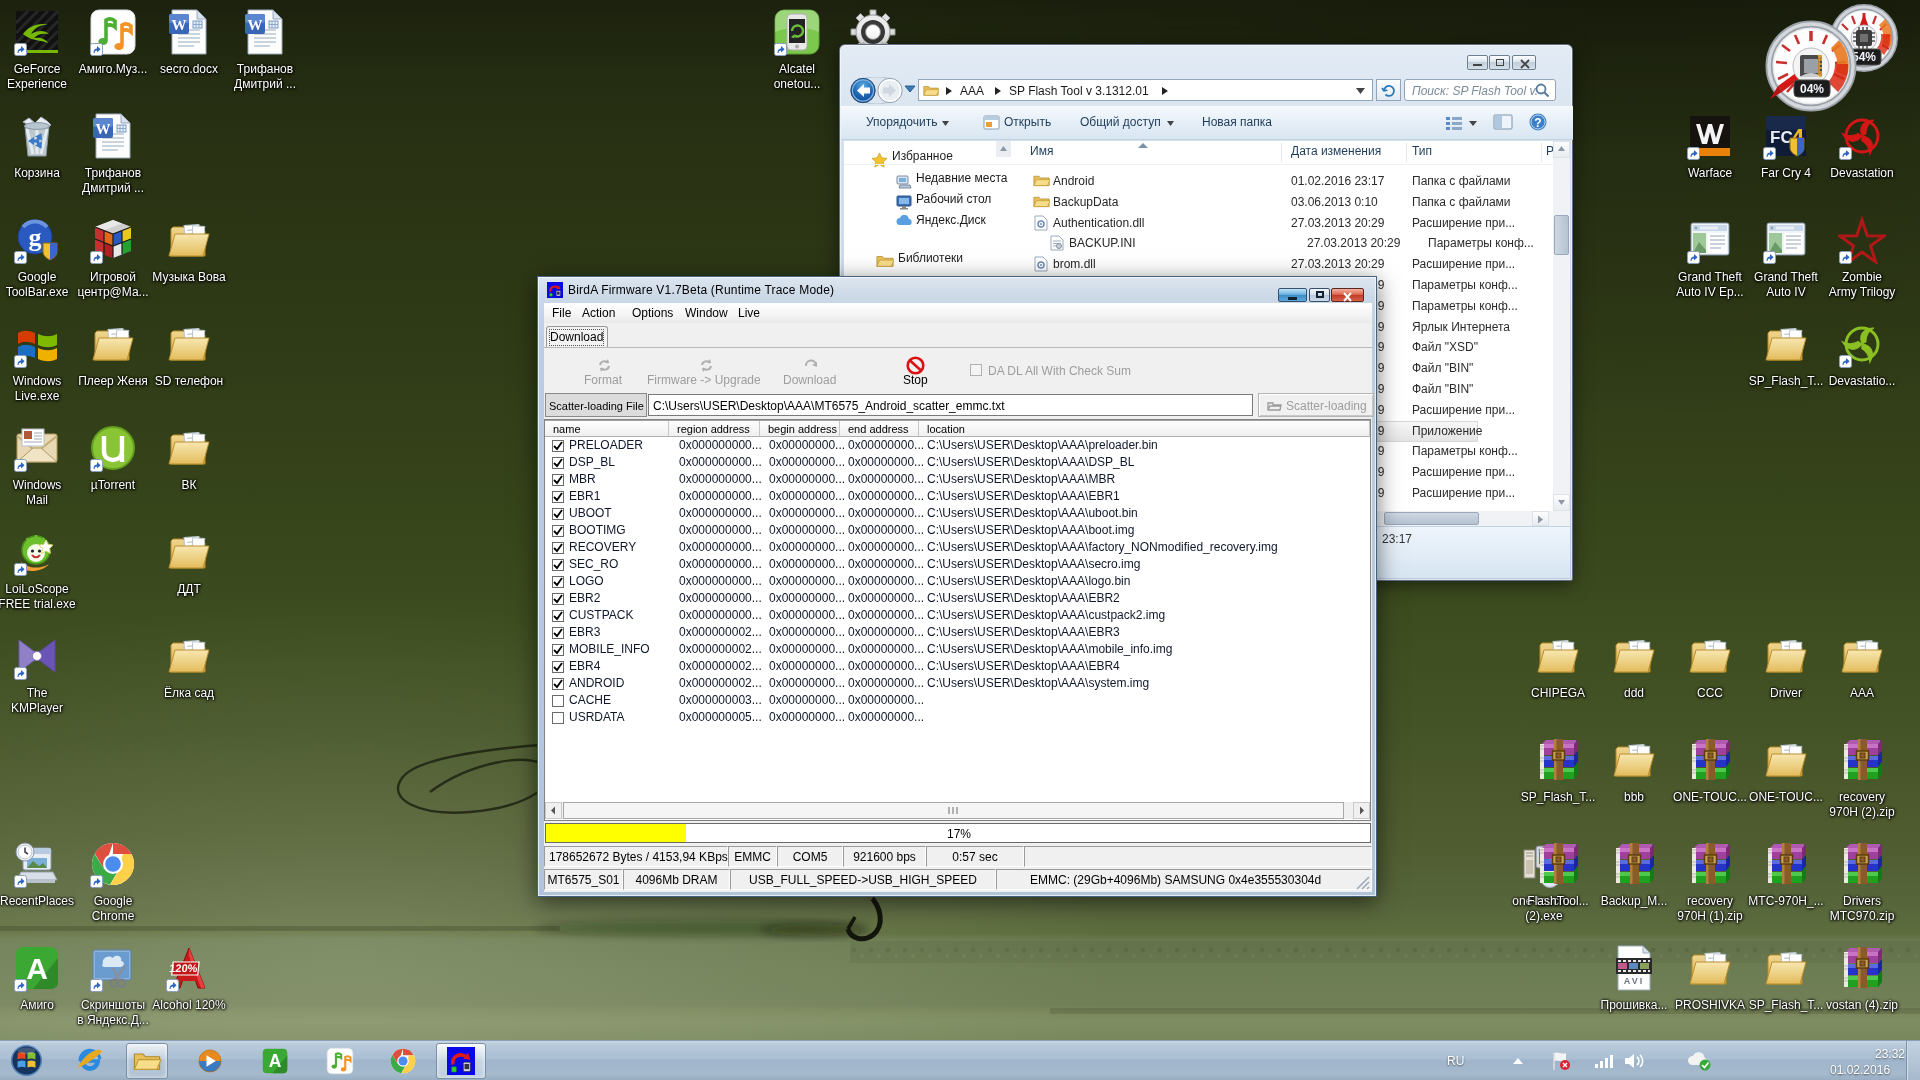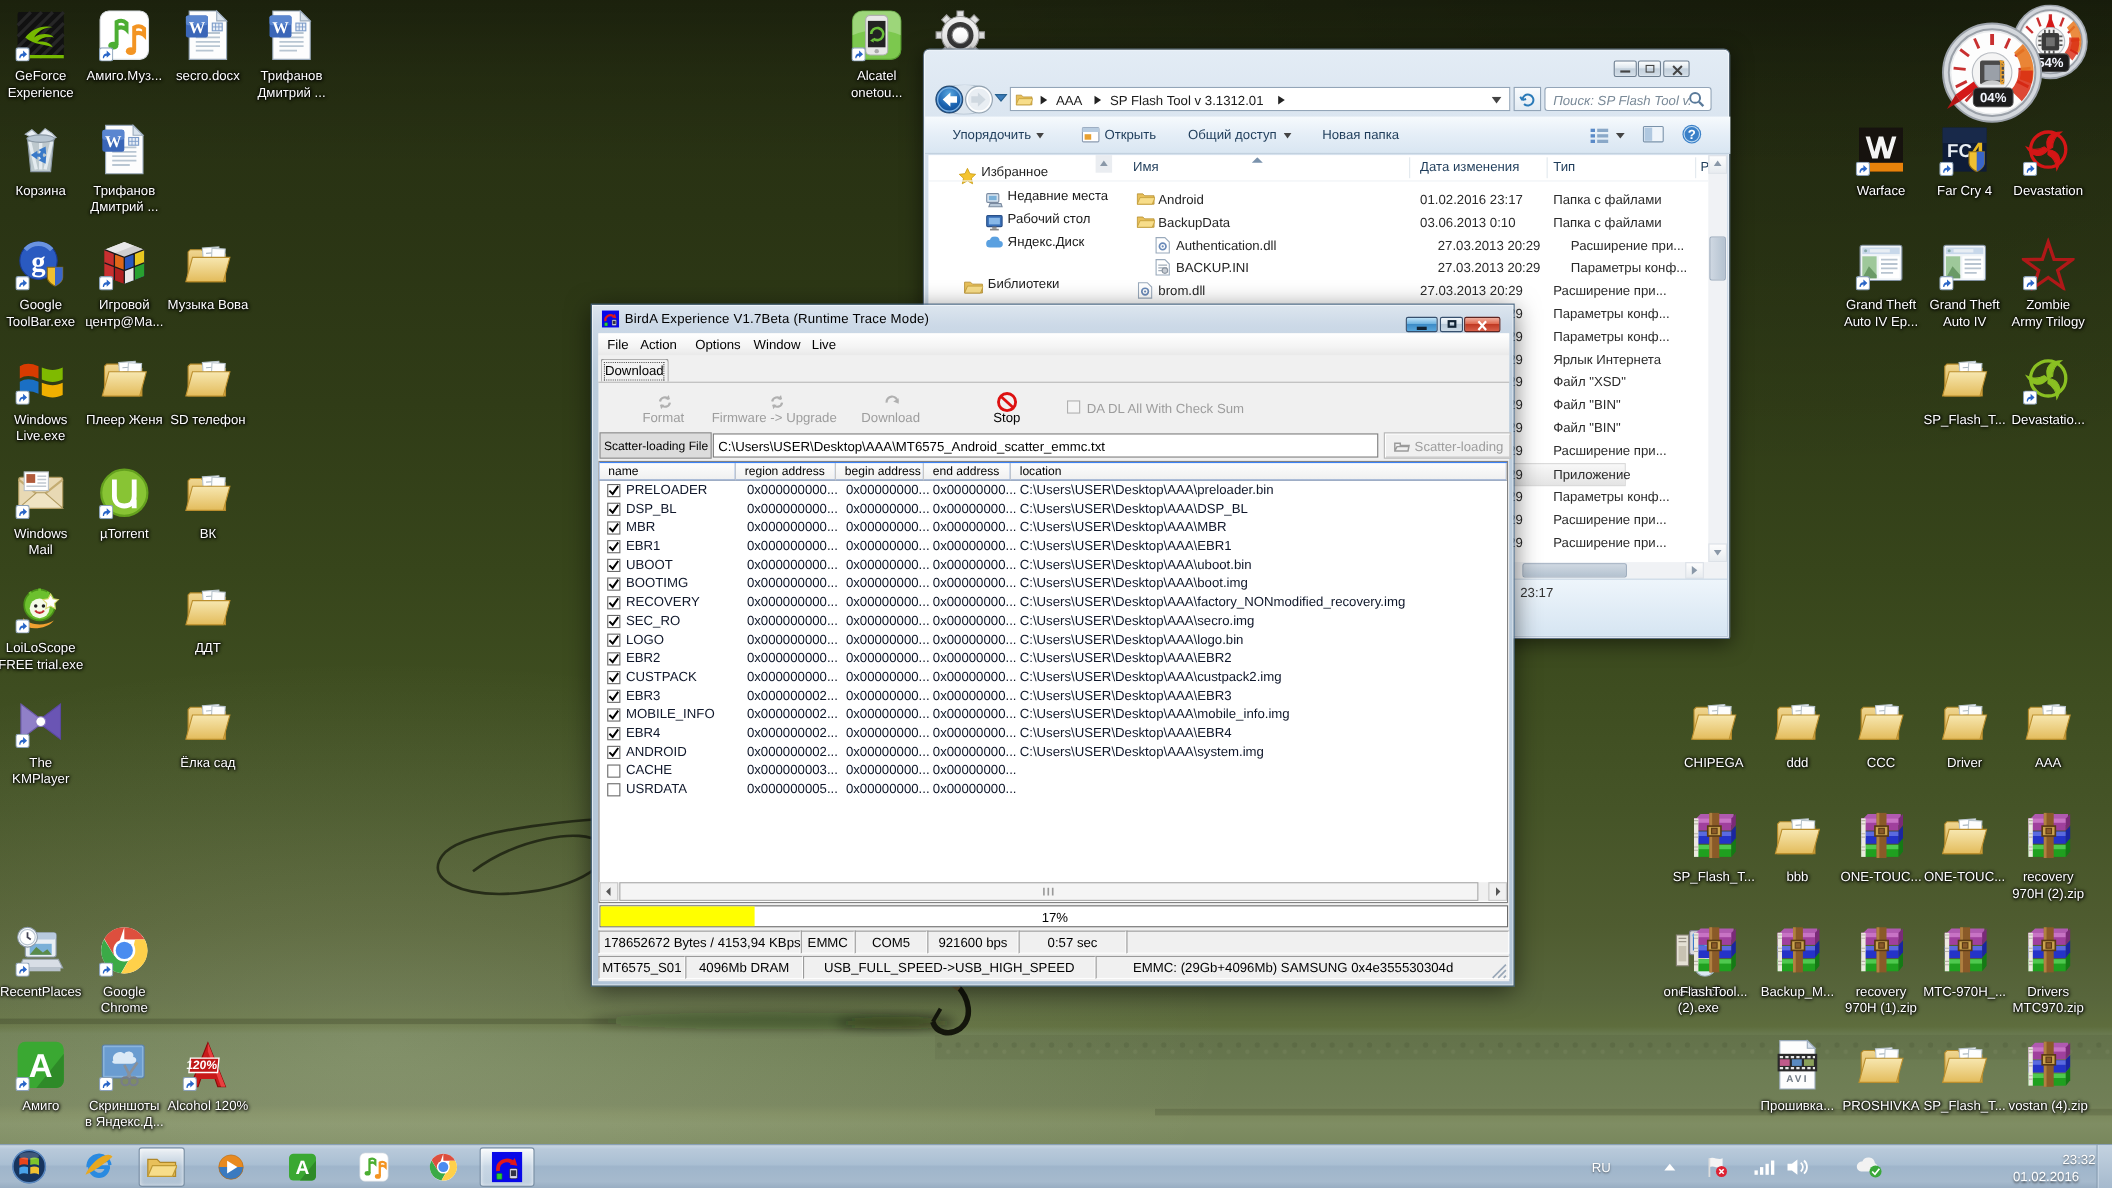--- a/index.html
+++ b/index.html
@@ -964,21 +964,21 @@
         <span class="ab" style="left:568px;color:#2b2b2b">Папка с файлами</span>
       </div>
 <div class="erow" style="left:0;top:51px;width:709px;line-height:21px">
         <svg class="ab" style="left:189px;top:2px" width="17" height="15" viewBox="0 0 20 16">
           <use href="#xfolder"></use>
         </svg>
         <span class="ab" style="left:209px">BackupData</span>
         <span class="ab" style="left:447px;color:#2b2b2b">03.06.2013 0:10</span>
         <span class="ab" style="left:568px;color:#2b2b2b">Папка с файлами</span>
       </div>
-<div class="erow" style="left:16px;top:72px;width:709px;line-height:21px">
+<div class="erow" style="left:0;top:72px;width:709px;line-height:21px">
         <svg class="ab" style="left:190px;top:2px" width="14" height="16">
           <path d="M1,1 L9,1 L13,5 L13,15 L1,15 Z" fill="#fff" stroke="#9aaabc"></path>
           <circle cx="7" cy="9" r="3" fill="none" stroke="#6a8ab8" stroke-width="1.5"></circle>
           <circle cx="7" cy="9" r="1" fill="#6a8ab8"></circle>
         </svg>
         <span class="ab" style="left:209px">Authentication.dll</span>
         <span class="ab" style="left:447px;color:#2b2b2b">27.03.2013 20:29</span>
         <span class="ab" style="left:568px;color:#2b2b2b">Расширение при...</span>
       </div>
 <div class="erow" style="left:16px;top:92px;width:800px;line-height:21px">
@@ -1077,21 +1077,21 @@
 .ftt.gl{color:#9d9d9d}
 .th{position:absolute;top:1px;height:16px;background:linear-gradient(180deg,#fdfdfd,#f0f0f0);border-right:1px solid #c6c6c6;border-bottom:1px solid #b0b0b0;font-size:11px;color:#000;padding:2px 0 0 8px;white-space:nowrap;overflow:hidden}
 .trow{position:absolute;left:1px;width:820px;height:17px;font-size:12px;color:#0f172a;white-space:nowrap}
 .cbx{position:absolute;left:7px;top:2px;width:12px;height:12px;background:#fff;border:1px solid #6a6a6a}
 .sc{position:absolute;height:21px;background:#f0f0f0;border:1px solid;border-color:#9a9a9a #fdfdfd #fdfdfd #9a9a9a;font-size:12px;color:#000;white-space:nowrap;text-align:center;padding-top:3px}
 </style>
 <div class="ab" id="ft">
  <svg class="ab" style="left:9px;top:5px" width="16" height="16" viewBox="0 0 48 48">
       <use href="#ftico"></use>
     </svg>
- <div class="ttl">BirdA Experience V1.7Beta (Runtime Trace Mode)</div>
+ <div class="ttl">BirdA Firmware V1.7Beta (Runtime Trace Mode)</div>
  <div class="ab" style="left:740px;top:11px;width:29px;height:14px;border:1px solid #37506e;border-radius:2px;background:linear-gradient(180deg,#bfe3f9,#6db2e0 45%,#3d8cc8 50%,#5aa8dc)">
       <div style="margin:8px auto 0;width:9px;height:3px;background:#123"></div>
     </div>
  <div class="ab" style="left:771px;top:11px;width:21px;height:14px;border:1px solid #37506e;border-radius:2px;background:linear-gradient(180deg,#f2f7fb,#d6e2ec 45%,#b9cad9 50%,#cbdae6)">
       <div style="margin:2px auto 0;width:8px;height:7px;border:2px solid #123"></div>
     </div>
  <div class="ab" style="left:793px;top:11px;width:33px;height:14px;border:1px solid #5e2420;border-radius:2px;background:linear-gradient(180deg,#f0b0a0,#e06a50 45%,#c03a24 50%,#d8604a)"><svg width="31" height="12">
         <path d="M12,2 L19,10 M19,2 L12,10" stroke="#fff" stroke-width="2"></path>
       </svg></div>
  <div id="ftc">
@@ -1134,21 +1134,21 @@
   <div class="ab" style="left:1px;top:90px;width:102px;height:24px;background:#dcdcdc;border:1px solid #8a8a8a;font-size:11px;color:#000;padding:6px 0 0 3px;white-space:nowrap">Scatter-loading File</div>
   <div class="ab" style="left:104px;top:91px;width:605px;height:22px;background:#fff;border:1px solid #7a7a7a;font-size:12px;color:#000;padding:4px 0 0 4px;white-space:nowrap">C:\Users\USER\Desktop\AAA\MT6575_Android_scatter_emmc.txt</div>
   <div class="ab" style="left:714px;top:90px;width:116px;height:24px;background:#f0f0f0;border:1px solid #b5b5b5;box-shadow:inset 1px 1px 0 #fff,inset -1px -1px 0 #c8c8c8">
     <svg style="position:absolute;left:8px;top:6px" width="15" height="12">
           <path d="M1,3 L1,10 L13,10 L14,5 L6,5 L6,3 Z M1,10 L3,6 L14,6" fill="none" stroke="#9a9a9a" stroke-width="1.3"></path>
         </svg>
     <div class="ftt gl" style="left:27px;top:5px">Scatter-loading</div>
   </div>
 
   <div class="ab" style="left:0;top:116px;width:827px;height:402px;background:#fff;border:1px solid #828282"></div>
-  <div class="ab" style="left:1px;top:117px;width:825px;height:17px;background:#3b82f6">
+  <div class="ab" style="left:1px;top:117px;width:825px;height:17px;background:#a3a3a3">
    <div class="th" style="left:0;width:124px">name</div>
    <div class="th" style="left:124px;width:91px">region address</div>
    <div class="th" style="left:215px;width:80px">begin address</div>
    <div class="th" style="left:295px;width:79px">end address</div>
    <div class="th" style="left:374px;width:451px">location</div>
   </div>
 <div class="trow" style="top:135px">
         <div class="cbx">
           <svg style="position:absolute;left:-1px;top:-1px" width="12" height="12">
             <path d="M2,6 L5,9 L10,2" fill="none" stroke="#000" stroke-width="1.8"></path>

